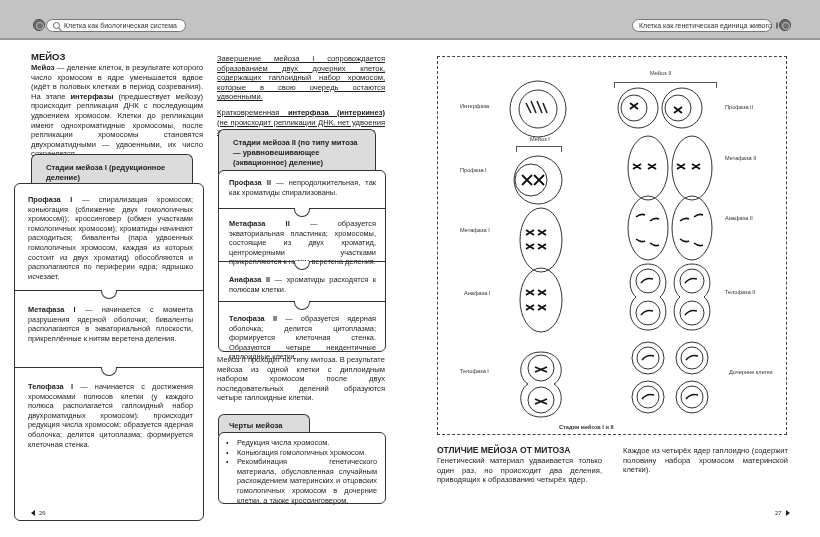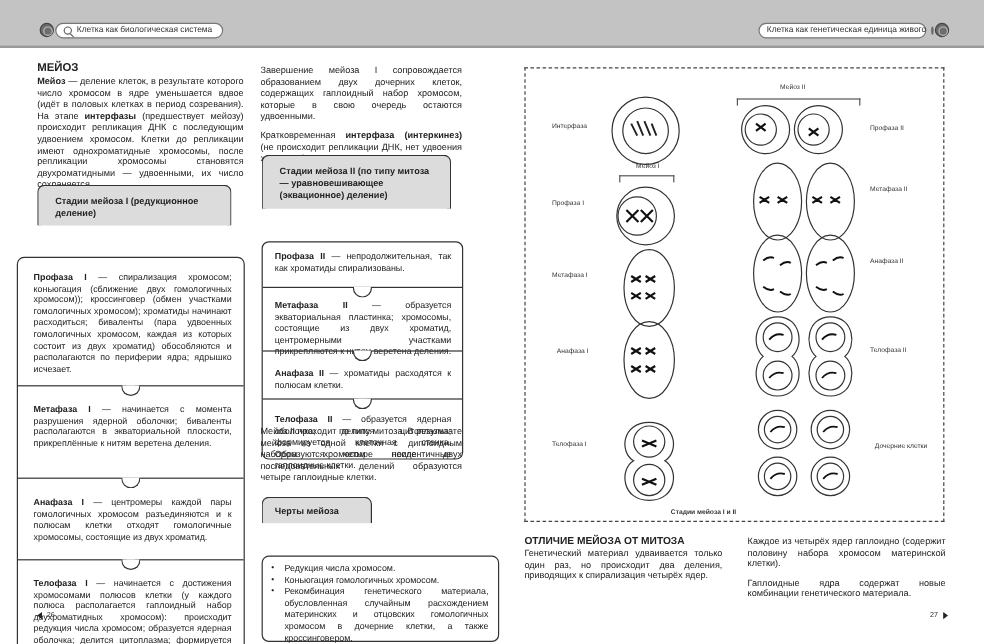--- a/index.html
+++ b/index.html
@@ -11,21 +11,21 @@
   .globe::after { content: ""; position: absolute; left: 2px; top: 2px; width: 6px; height: 6px; border-radius: 50%; border: 1px solid #bbb; }
   .search-pill { position: absolute; top: 19px; height: 13px; background: #fff; border: 1px solid #777; border-radius: 7px; font-size: 7px; line-height: 11px; color: #333; padding: 0 6px; white-space: nowrap; display: flex; align-items: center; gap: 4px; }
   .mag { display: inline-block; width: 7px; height: 7px; border: 1px solid #666; border-radius: 50%; position: relative; }
   .mag::after { content: ""; position: absolute; width: 4px; height: 1px; background: #666; transform: rotate(45deg); left: 4px; top: 6px; }
 
   .col { position: absolute; font-size: 7.6px; line-height: 9.6px; text-align: justify; }
   .h1 { font-weight: bold; font-size: 9.5px; line-height: 12px; }
   .b { font-weight: bold; }
   p { margin-bottom: 6px; }
 
-  .card { position: absolute; border: 1.3px solid #333; border-radius: 6px; background: #fff; margin-top: 31px; }
+  .card { position: absolute; border: 1.3px solid #333; border-radius: 6px; background: #fff; }
   .card-head { position: absolute; background: #dcdcdc; border: 1.3px solid #333; border-bottom: none; border-radius: 6px 6px 0 0; font-weight: bold; font-size: 7.6px; line-height: 10px; padding: 8px 10px 6px 14px; }
   .sec { position: relative; border-top: 1.3px solid #333; font-size: 7.4px; line-height: 9.6px; text-align: justify; }
   .sec.first { border-top: none; }
   .notch { position: absolute; left: 50%; top: -1px; width: 16px; height: 9px; margin-left: -8px; border: 1.3px solid #333; border-top: none; border-radius: 0 0 9px 9px; background: #fff; }
   ul.bul { list-style: none; }
   ul.bul li { position: relative; padding-left: 14px; }
   ul.bul li::before { content: "•"; position: absolute; left: 3px; font-size: 7px; }
 
   .diagram { position: absolute; left: 437px; top: 56px; width: 350px; height: 379px; border: 1.3px dashed #444; }
   .lbl { position: absolute; font-size: 5.6px; color: #333; white-space: nowrap; }
@@ -59,36 +59,32 @@
 
 <div class="card-head" style="left:31px; top:154px; width:162px; height:34px;">Стадии мейоза I (редукционное деление)</div>
 <div class="card" style="left:14px; top:183px; width:190px; height:338px;">
   <div class="sec first" style="height:106px; padding:11px 10px 0 13px;">
     <span class="b">Профаза I</span><span> — спирализация хромосом; коньюгация (сближение двух гомологичных хромосом)); кроссинговер (обмен участками гомологичных хромосом); хроматиды начинают расходиться; биваленты (пара удвоенных гомологичных хромосом, каждая из которых состоит из двух хроматид) обособляются и располагаются по периферии ядра; ядрышко исчезает.</span>
   </div>
   <div class="sec" style="height:77px; padding:14px 10px 0 13px;">
     <span class="notch"></span>
     <span class="b">Метафаза I</span><span> — начинается с момента разрушения ядерной оболочки; биваленты располагаются в экваториальной плоскости, прикреплённые к нитям веретена деления.</span>
   </div>
-  <div class="sec" style="height:68px; padding:15px 10px 0 13px;">
-    <span class="notch"></span>
-    <span class="b">Анафаза I</span><span> — центромеры каждой пары гомологичных хромосом разъединяются и к полюсам клетки отходят гомологичные хромосомы, состоящие из двух хроматид.</span>
-  </div>
   <div class="sec" style="height:84px; padding:14px 10px 0 13px;">
     <span class="notch"></span>
     <span class="b">Телофаза I</span><span> — начинается с достижения хромосомами полюсов клетки (у каждого полюса располагается гаплоидный набор двухроматидных хромосом): происходит редукция числа хромосом; образуется ядерная оболочка; делится цитоплазма; формируется клеточная стенка.</span>
   </div>
 </div>
 
 <div class="pgnum" style="left:31px; top:510px;">
   <span class="tri-l"></span>
   <span>26</span>
 </div>
 
-<div class="col" style="left:217px; top:54px; width:168px;">
+<div class="col" style="left:217px; top:54px; width:168px;text-decoration:underline;">
   <p>Завершение мейоза I сопровождается образованием двух дочерних клеток, содержащих гаплоидный набор хромосом, которые в свою очередь остаются удвоенными.</p>
   <p><span>Кратковременная </span><span class="b">интерфаза (интеркинез)</span><span> (не происходит репликации ДНК, нет удвоения хромосом).</span></p>
 </div>
 
 <div class="card-head" style="left:218px; top:129px; width:158px; height:45px;">Стадии мейоза II (по типу митоза — уравновешивающее (эквационное) деление)</div>
 <div class="card" style="left:218px; top:170px; width:168px; height:182px;">
   <div class="sec first" style="height:37px; padding:7px 9px 0 10px;">
     <span class="b">Профаза II</span><span> — непродолжительная, так как хроматиды спирализованы.</span>
   </div>
   <div class="sec" style="height:53px; padding:10px 9px 0 10px;">
@@ -103,21 +99,21 @@
     <span class="notch"></span>
     <span class="b">Телофаза II</span><span> — образуется ядерная оболочка; делится цитоплазма; формируется клеточная стенка. Образуются четыре неидентичные гаплоидные клетки.</span>
   </div>
 </div>
 
 <div class="col" style="left:217px; top:341px; width:168px;margin-top:14px;">
   <p>Мейоз II проходит по типу митоза. В результате мейоза из одной клетки с диплоидным набором хромосом после двух последовательных делений образуются четыре гаплоидные клетки.</p>
 </div>
 
 <div class="card-head" style="left:218px; top:414px; width:92px; height:22px; padding:6px 10px;">Черты мейоза</div>
-<div class="card" style="left:218px; top:432px; width:198px; height:72px; padding:5px 8px 0 4px;">
+<div class="card" style="left:218px; top:432px; width:168px; height:72px; padding:5px 8px 0 4px;">
   <ul class="bul">
     <li class="sec first" style="font-size:7.4px;">Редукция числа хромосом.</li>
     <li class="sec first" style="font-size:7.4px;">Коньюгация гомологичных хромосом.</li>
     <li class="sec first" style="font-size:7.4px;">Рекомбинация генетического материала, обусловленная случайным расхождением материнских и отцовских гомологичных хромосом в дочерние клетки, а также кроссинговером.</li>
   </ul>
 </div>
 
 <div class="diagram">
   <svg class="cells" width="350" height="379" viewBox="0 0 350 379">
     <g fill="none" stroke="#333" stroke-width="1">
@@ -189,23 +185,22 @@
   <div class="lbl" style="left:287px; top:98px;">Метафаза II</div>
   <div class="lbl" style="left:287px; top:158px;">Анафаза II</div>
   <div class="lbl" style="left:287px; top:232px;">Телофаза II</div>
   <div class="lbl" style="left:291px; top:312px;">Дочерние клетки</div>
 
   <div class="lbl" style="left:121px; top:367px; font-weight:bold;">Стадии мейоза I и II</div>
 </div>
 
 <div class="col" style="left:437px; top:444px; width:165px;">
   <div class="h1" style="font-size:8.5px;">ОТЛИЧИЕ МЕЙОЗА ОТ МИТОЗА</div>
-  <p>Генетический материал удваивается только один раз, но происходит два деления, приводящих к спирализация четырёх ядер.</p>
+  <p>Генетический материал удваивается только один раз, но происходит два деления, приводящих к образованию четырёх ядер.</p>
 </div>
 <div class="col" style="left:623px; top:446px; width:165px;">
   <p>Каждое из четырёх ядер гаплоидно (содержит половину набора хромосом материнской клетки).</p>
-  <p>Гаплоидные ядра содержат новые комбинации генетического материала.</p>
 </div>
 
 <div class="pgnum" style="left:775px; top:510px;">
   <span>27</span>
   <span class="tri-r"></span>
 </div>
 
 </body></html>

